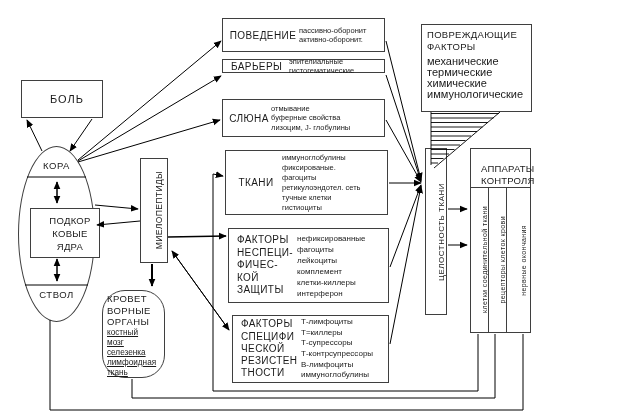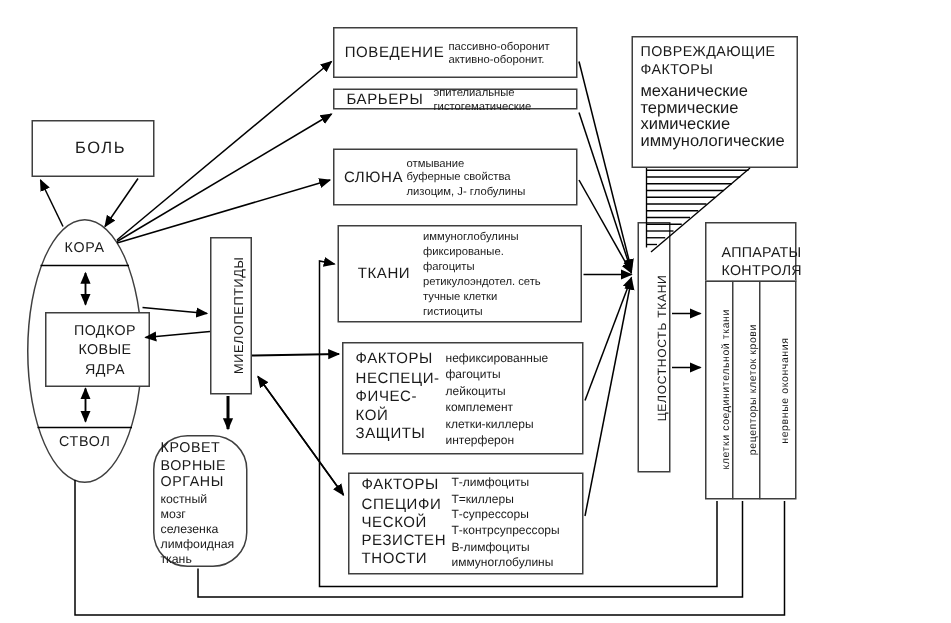--- a/index.html
+++ b/index.html
@@ -15,21 +15,21 @@
   .pain{left:21px;top:80px;width:82px;height:38px;font-size:11px;letter-spacing:1px;}
   .oval{position:absolute;left:18px;top:146px;width:77px;height:176px;border:1px solid #3f3f3f;
         border-radius:50%;box-sizing:border-box;background:#ffffff;}
   .cortex{position:absolute;left:18px;top:160px;width:77px;text-align:center;font-size:9.5px;letter-spacing:.5px;}
   .subcx{left:30px;top:208px;width:70px;height:50px;font-size:9.5px;line-height:13px;text-align:center;
          display:flex;flex-direction:column;justify-content:center;letter-spacing:.3px;}
   .stem{position:absolute;left:18px;top:289px;width:77px;text-align:center;font-size:9.5px;letter-spacing:.5px;}
   .myelo{left:140px;top:158px;width:28px;height:105px;font-size:8.5px;letter-spacing:.4px;}
   .hemato{left:102px;top:290px;width:63px;height:88px;padding:2px 0 0 4px;border-radius:23px;}
   .hemato .t{font-size:9.5px;line-height:11.5px;letter-spacing:.4px;}
-  .hemato .i{font-size:8.2px;line-height:10.2px;}
+  .hemato .i{font-size:8.2px;line-height:10.2px;text-decoration:underline;}
 
   .hrow{display:flex;align-items:center;padding:2px 4px;}
   .hrow .ttl{flex:0 0 72px;text-align:center;}
   .hrow .items{flex:1;}
   .behavior{left:222px;top:18px;width:163px;height:34px;}
   .barriers{left:222px;top:59px;width:163px;height:14px;}
   .saliva{left:222px;top:99px;width:163px;height:38px;}
   .saliva .ttl{flex-basis:44px;}
   .barriers .ttl{flex-basis:58px;text-align:left;padding-left:4px;}
 

